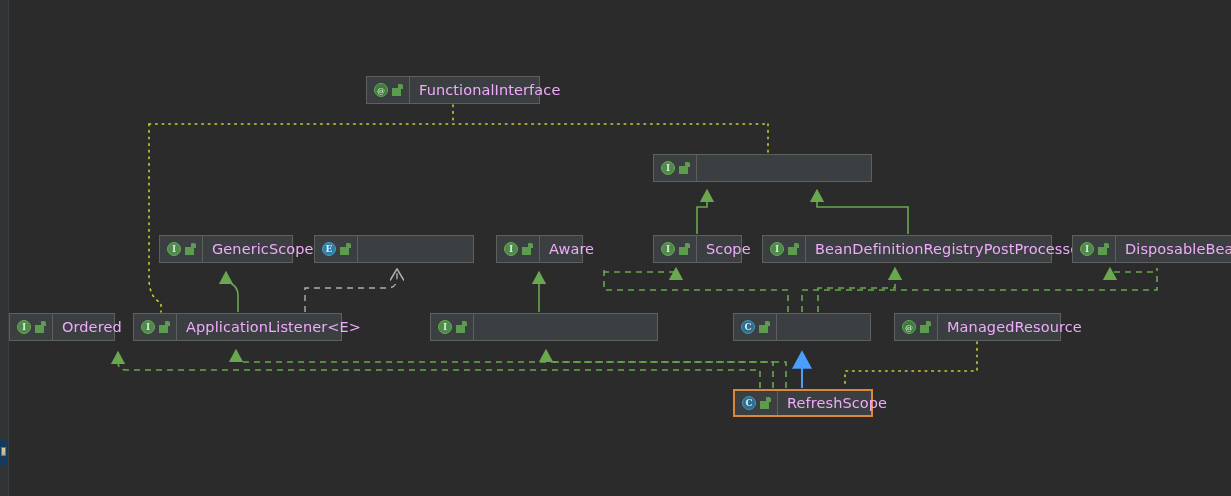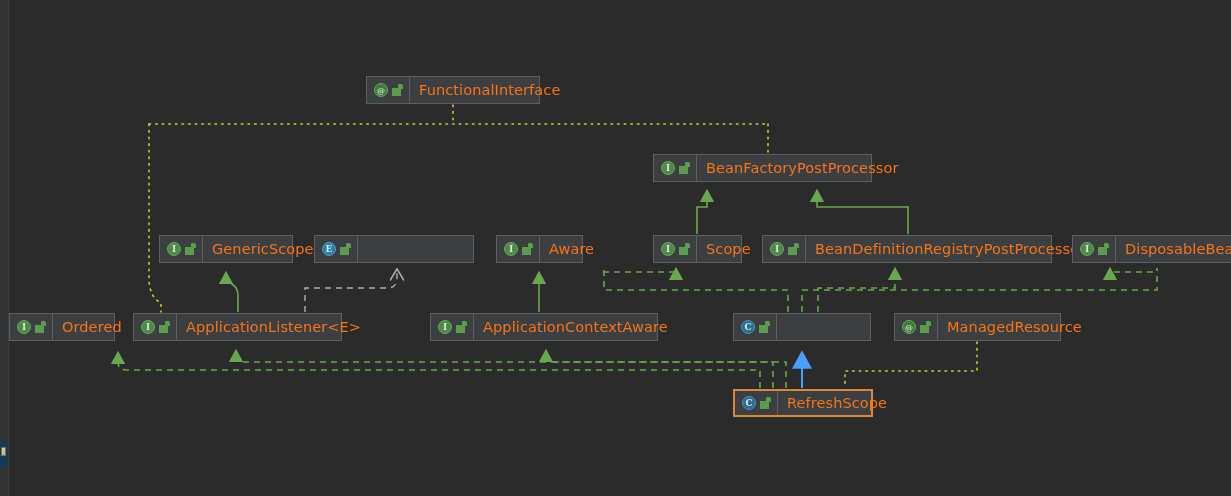--- a/index.html
+++ b/index.html
@@ -67,21 +67,21 @@
     padding: 0 6px 0 7px;
     border-right: 1px solid #5e6060;
     background: #3c3f41;
     box-sizing: border-box;
   }
   .node.selected .icons { border-right: 1px solid #5e6060; }
   .node .label {
     display: flex;
     align-items: center;
     padding: 0 10px 0 9px;
-    color: #f97316;
+    color: #f0abfc;
     font-size: 14.5px;
     letter-spacing: 0.1px;
     line-height: 1;
   }
 
   
   .badge {
     width: 14px; height: 14px;
     border-radius: 50%;
     display: inline-flex;
@@ -214,21 +214,20 @@
   </div>
 
   <div class="node" style="left:653px; top:154px; width:219px;">
     <span class="icons">
       <span class="badge badge-interface">I</span>
       <span class="vis-glyph">
           <i class="body"></i>
           <i class="nub"></i>
         </span>
     </span>
-    <span class="label">BeanFactoryPostProcessor</span>
   </div>
 
   <div class="node" style="left:159px; top:235px; width:134px;">
     <span class="icons">
       <span class="badge badge-interface">I</span>
       <span class="vis-glyph">
           <i class="body"></i>
           <i class="nub"></i>
         </span>
     </span>
@@ -312,21 +311,20 @@
   </div>
 
   <div class="node" style="left:430px; top:313px; width:228px;">
     <span class="icons">
       <span class="badge badge-interface">I</span>
       <span class="vis-glyph">
           <i class="body"></i>
           <i class="nub"></i>
         </span>
     </span>
-    <span class="label">ApplicationContextAware</span>
   </div>
 
   <div class="node" style="left:733px; top:313px; width:138px;">
     <span class="icons">
       <span class="badge badge-class">C</span>
       <span class="vis-glyph">
           <i class="body"></i>
           <i class="nub"></i>
         </span>
     </span>

